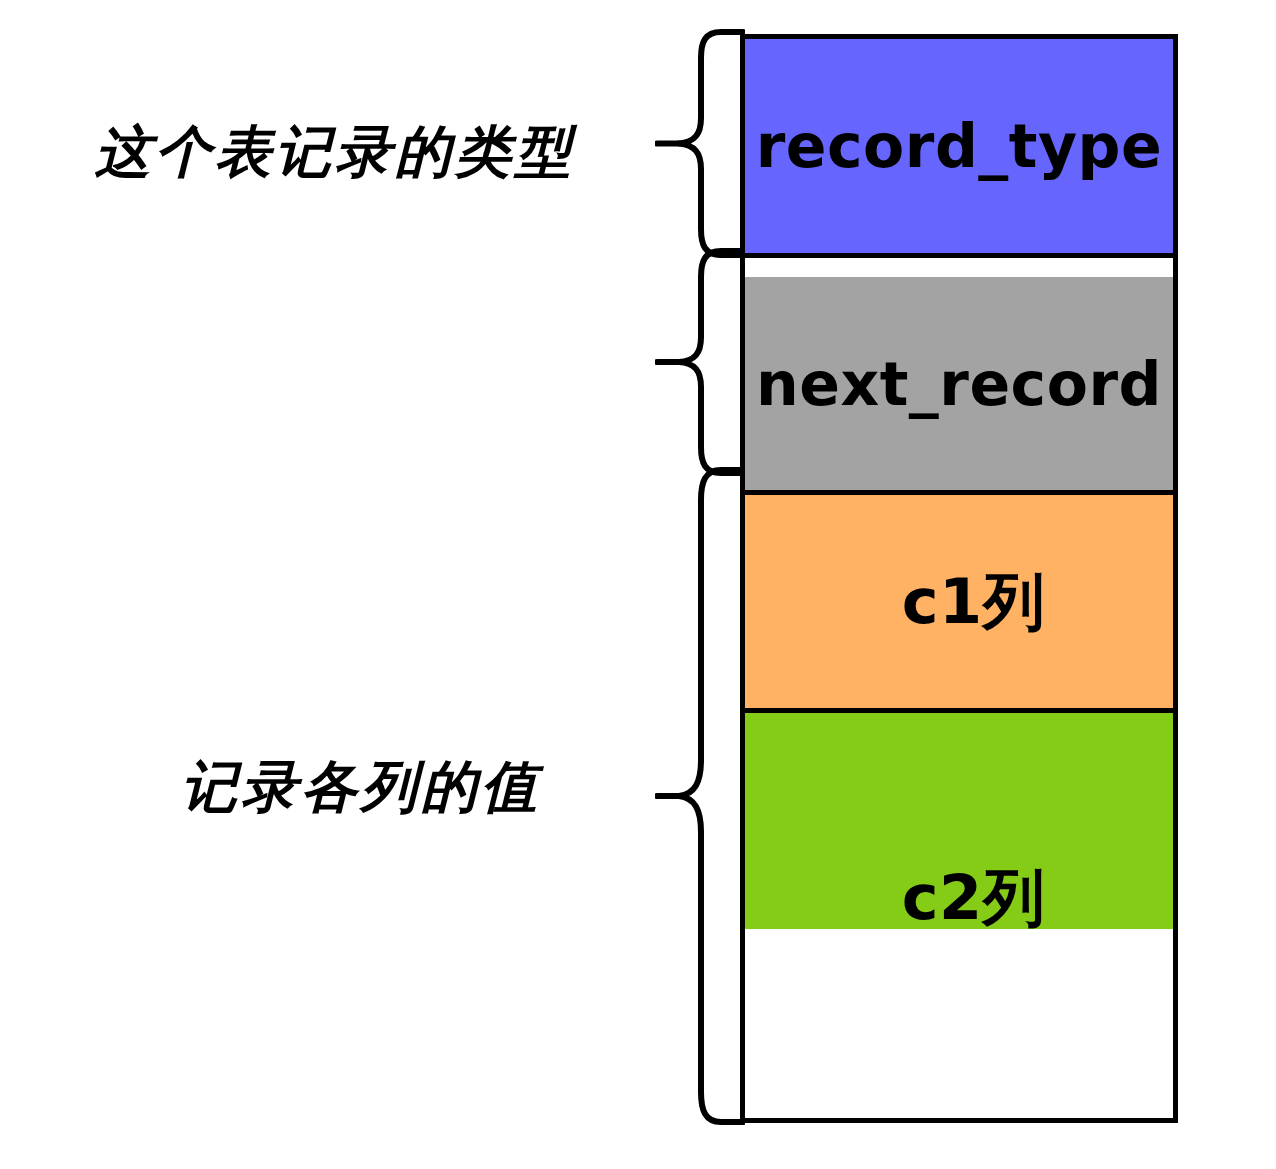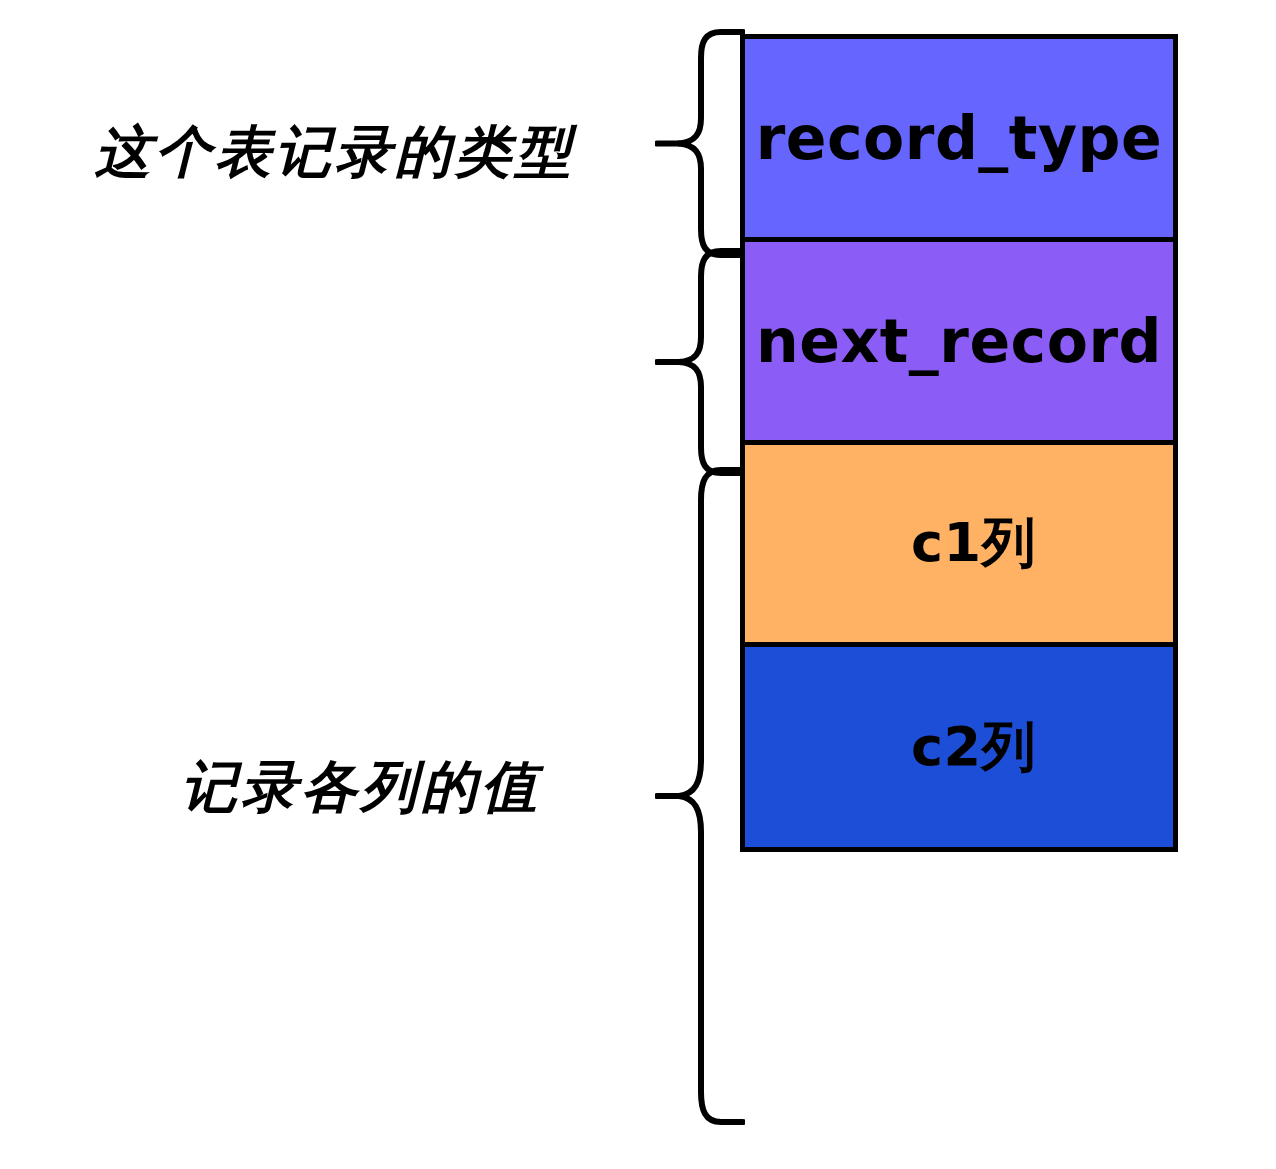--- a/index.html
+++ b/index.html
@@ -18,56 +18,56 @@
     background: #ffffff;
     overflow: hidden;
   }
 
   
   .record-table {
     position: absolute;
     left: 740px;
     top: 34px;
     width: 438px;
-    height: 818px;
+    height: 1089px;
     box-sizing: border-box;
     border: 5px solid #000000;
     display: flex;
     flex-direction: column;
   }
   .field-cell {
     position: relative;
     box-sizing: border-box;
     display: flex;
     align-items: center;
     justify-content: center;
     border-bottom: 5px solid #000000;
   }
   .field-cell:last-child {
     border-bottom: none;
   }
   .cell-record-type { height: 219px; background: #6666ff; }
-  .cell-next-record { height: 218px; background: #8b5cf6; }
+  .cell-next-record { height: 218px; background: #a3a3a3; margin-top: 19px; }
   .cell-c1          { height: 218px; background: #ffb164; }
-  .cell-c2          { height: 216px; background: #1d4ed8; }
+  .cell-c2          { height: 216px; background: #84cc16; align-items: flex-end; }
   .cell-c3          { height: 213px; background: #ffb164; }
 
   .field-label {
     font-family: "DejaVu Sans", sans-serif;
     font-weight: bold;
     color: #000000;
     letter-spacing: 0.5px;
     white-space: nowrap;
   }
   .field-label.mono-name {
     font-size: 60px;
     line-height: 1;
   }
   .field-label.col-name {
-    font-size: 54px;
+    font-size: 62px;
     line-height: 1;
     margin-left: 29px;
   }
 
   
   .annotation {
     position: absolute;
     font-family: "DejaVu Sans", sans-serif;
     font-weight: bold;
     font-size: 56px;

